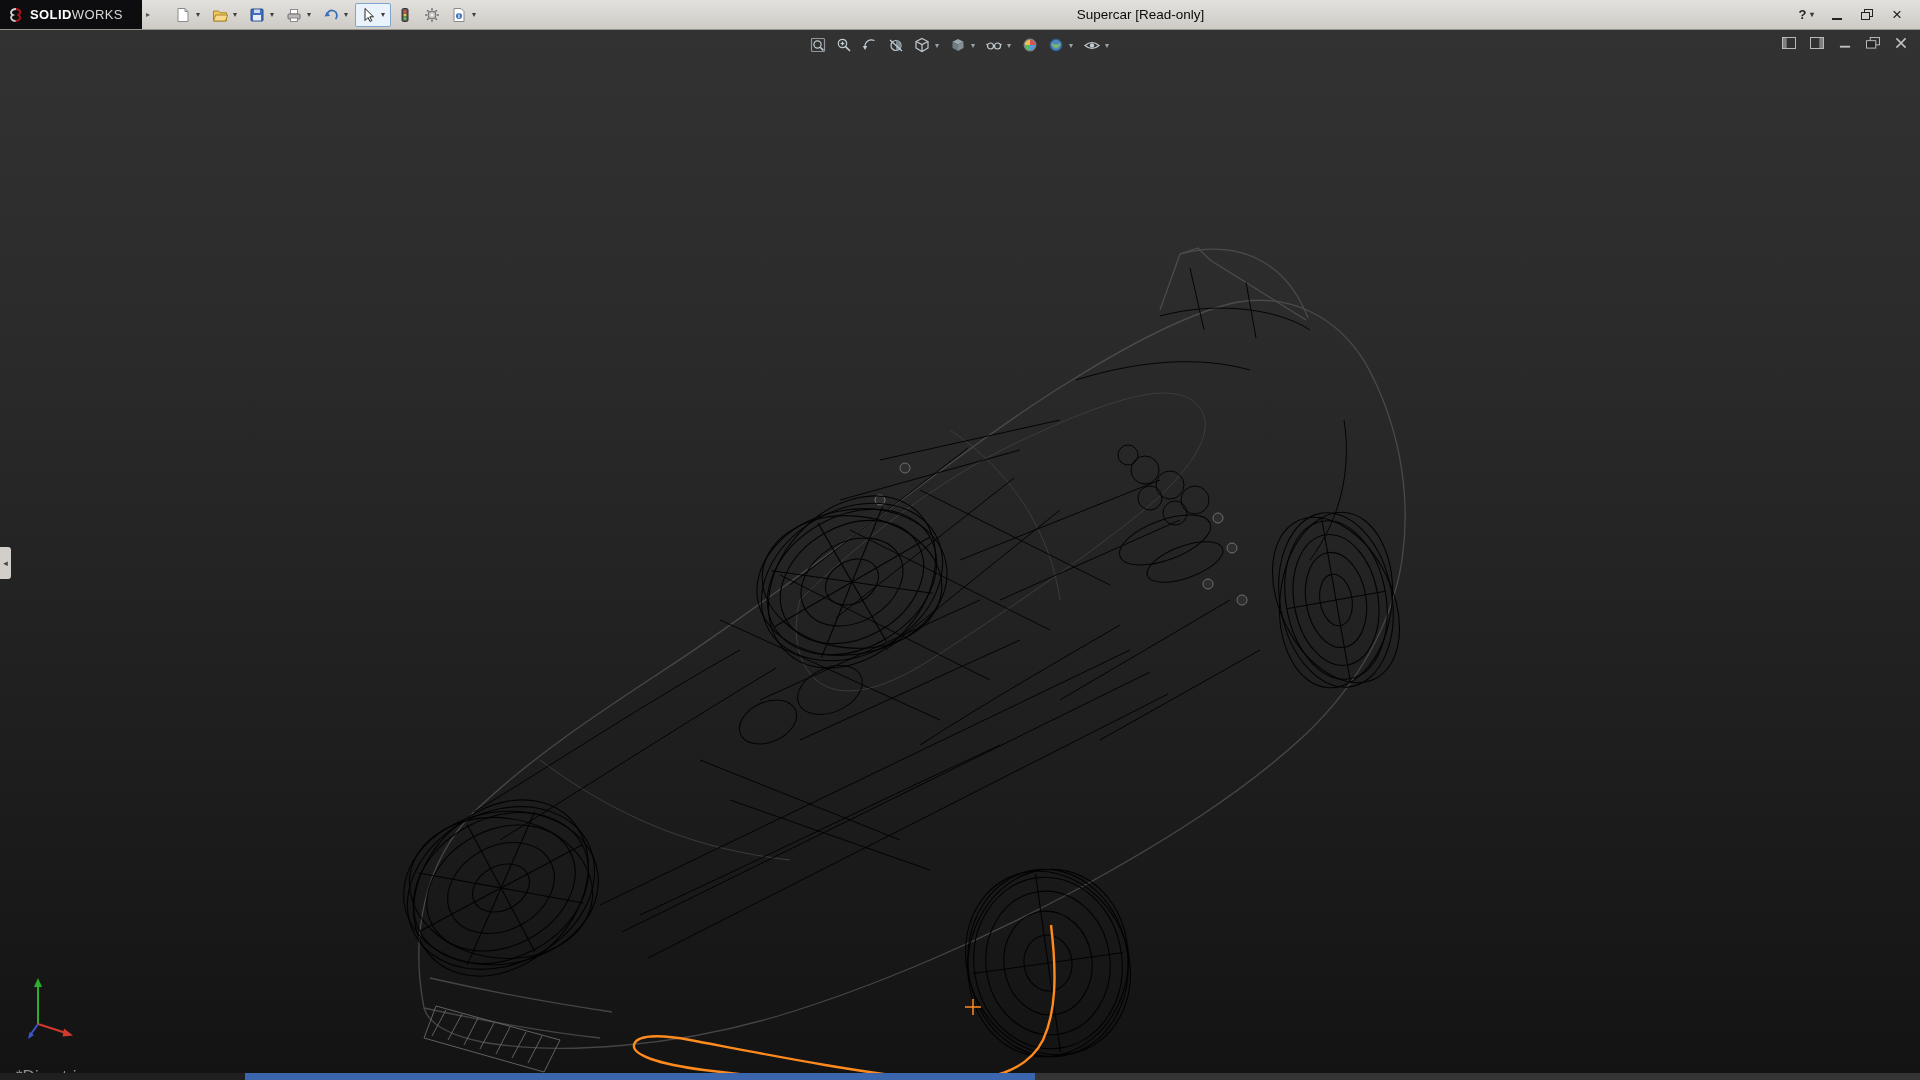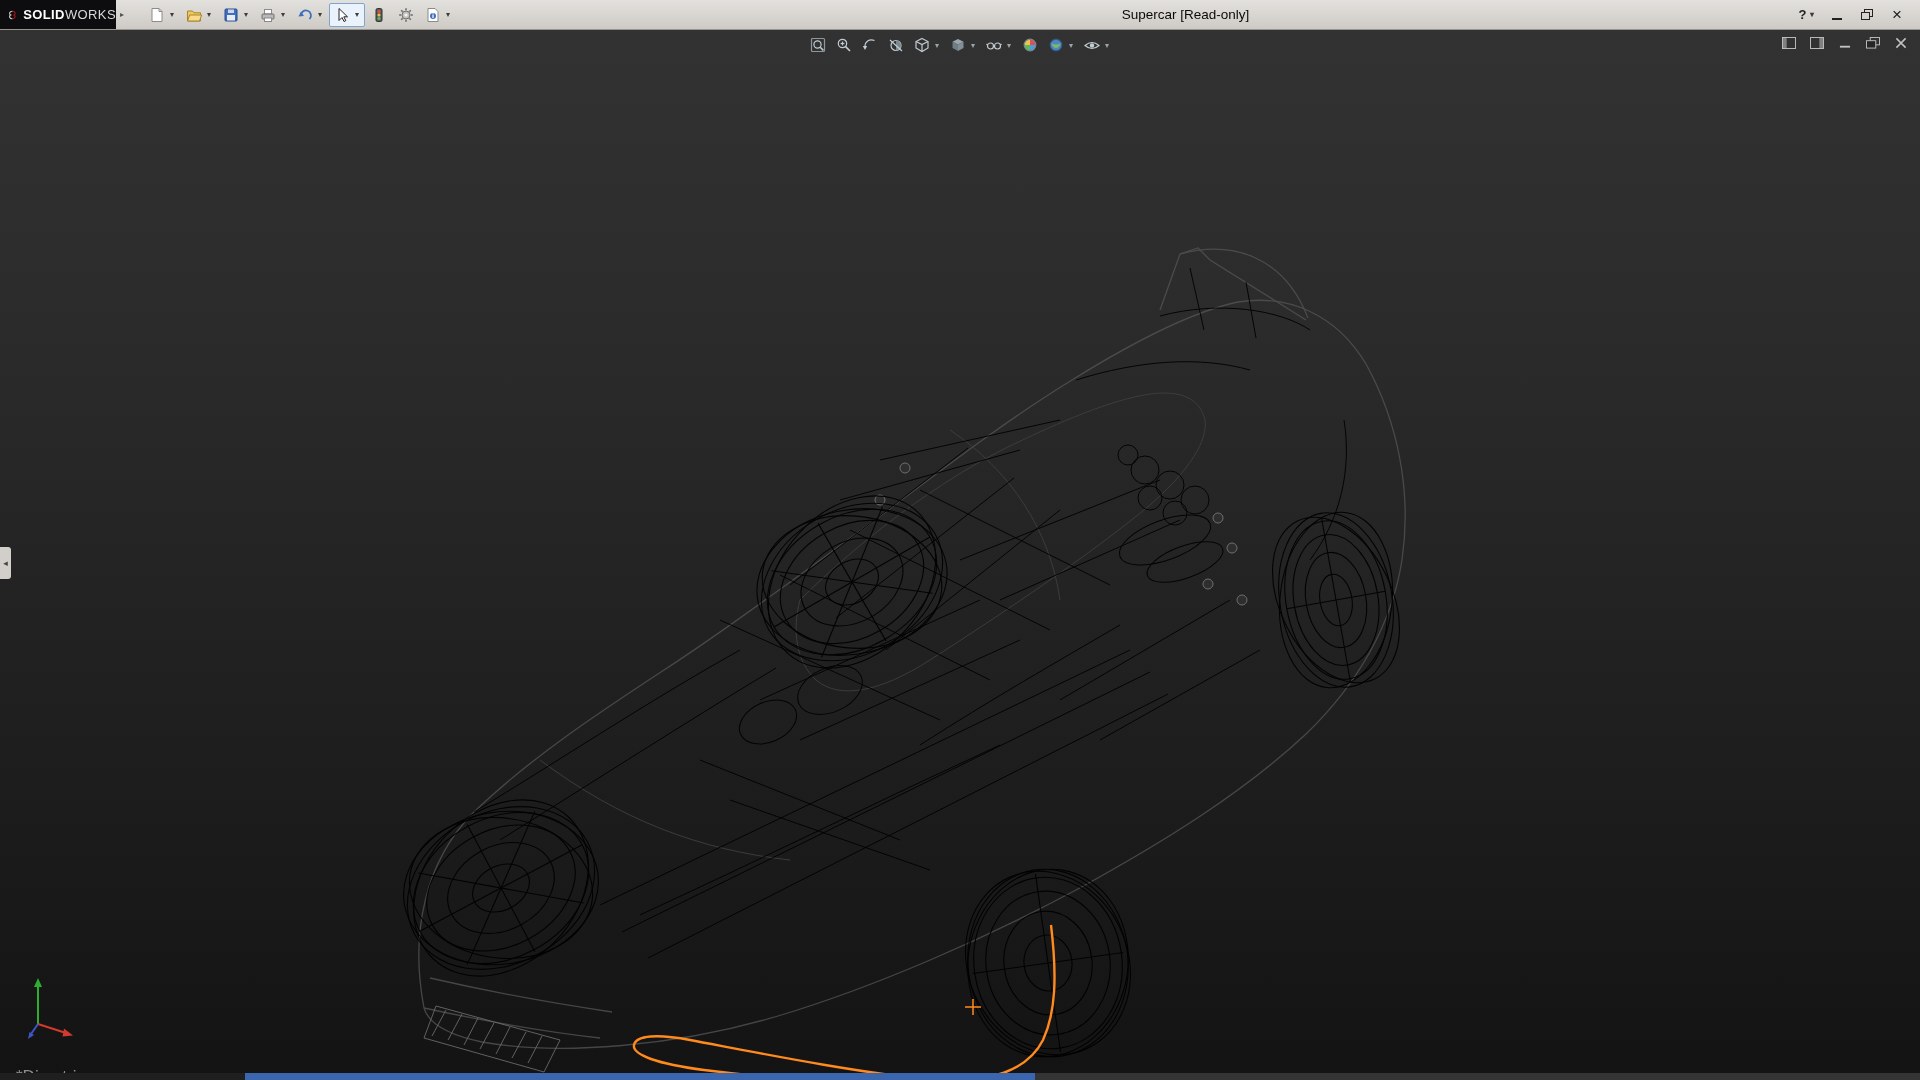--- a/index.html
+++ b/index.html
@@ -2,33 +2,33 @@
 <html><head>
 <meta charset="utf-8">
 <style>
   * { margin:0; padding:0; box-sizing:border-box; }
   html,body { width:1920px; height:1080px; overflow:hidden; background:#000;
               font-family:"Liberation Sans", sans-serif; user-select:none; }
 
   
   .titlebar { position:relative; height:30px; display:flex; align-items:stretch;
               background:linear-gradient(#e3e1dd,#cecbc6); border-bottom:1px solid #98958f; }
-  .brand { width:116px; background:#0d0d0f; display:flex; align-items:center; gap:5px; padding-left:7px; }
+  .brand { width:142px; background:#0d0d0f; display:flex; align-items:center; gap:5px; padding-left:7px; }
   .brand-text { color:#fff; font-size:13px; font-weight:700; letter-spacing:.4px; white-space:nowrap; }
   .brand-text .rest { font-weight:400; color:#d9d9d9; }
   .overflow-tab { width:12px; display:flex; align-items:center; justify-content:center;
                   color:#55524d; font-size:8px; }
   .toolbar { display:flex; align-items:center; margin-left:16px; gap:1px; }
   .tbtn { height:24px; display:flex; align-items:center; padding:0 3px;
           border:1px solid transparent; border-radius:2px; cursor:default; }
   .tbtn.pressed { background:#eaf3fc; border-color:#7fa5cf; }
   .tbtn svg { width:18px; height:18px; display:block; }
   .caret { font-size:8px; color:#3c3c3c; margin-left:2px; width:8px; text-align:center; }
   .title { position:absolute; left:59.4%; top:0; transform:translateX(-50%);
-           line-height:30px; font-size:13.5px; color:#0a0a0a; white-space:nowrap;margin-left:45px; }
+           line-height:30px; font-size:13.5px; color:#0a0a0a; white-space:nowrap; }
   .win-controls { margin-left:auto; display:flex; align-items:center; padding-right:8px; }
   .wbtn { width:30px; height:30px; display:flex; align-items:center; justify-content:center;
           color:#222; font-size:13px; font-weight:700; }
   .wbtn .caret { width:7px; }
   .min-glyph { width:10px; border-bottom:2px solid #222; height:2px; margin-top:8px; }
   .restore-glyph { position:relative; width:12px; height:11px; }
   .restore-glyph::before { content:""; position:absolute; right:0; top:0; width:7px; height:6px; border:1px solid #222; }
   .restore-glyph::after  { content:""; position:absolute; left:0; bottom:0; width:7px; height:6px; border:1px solid #222; background:#d6d3ce; }
   .close-glyph { font-size:17px; font-weight:400; }
 

